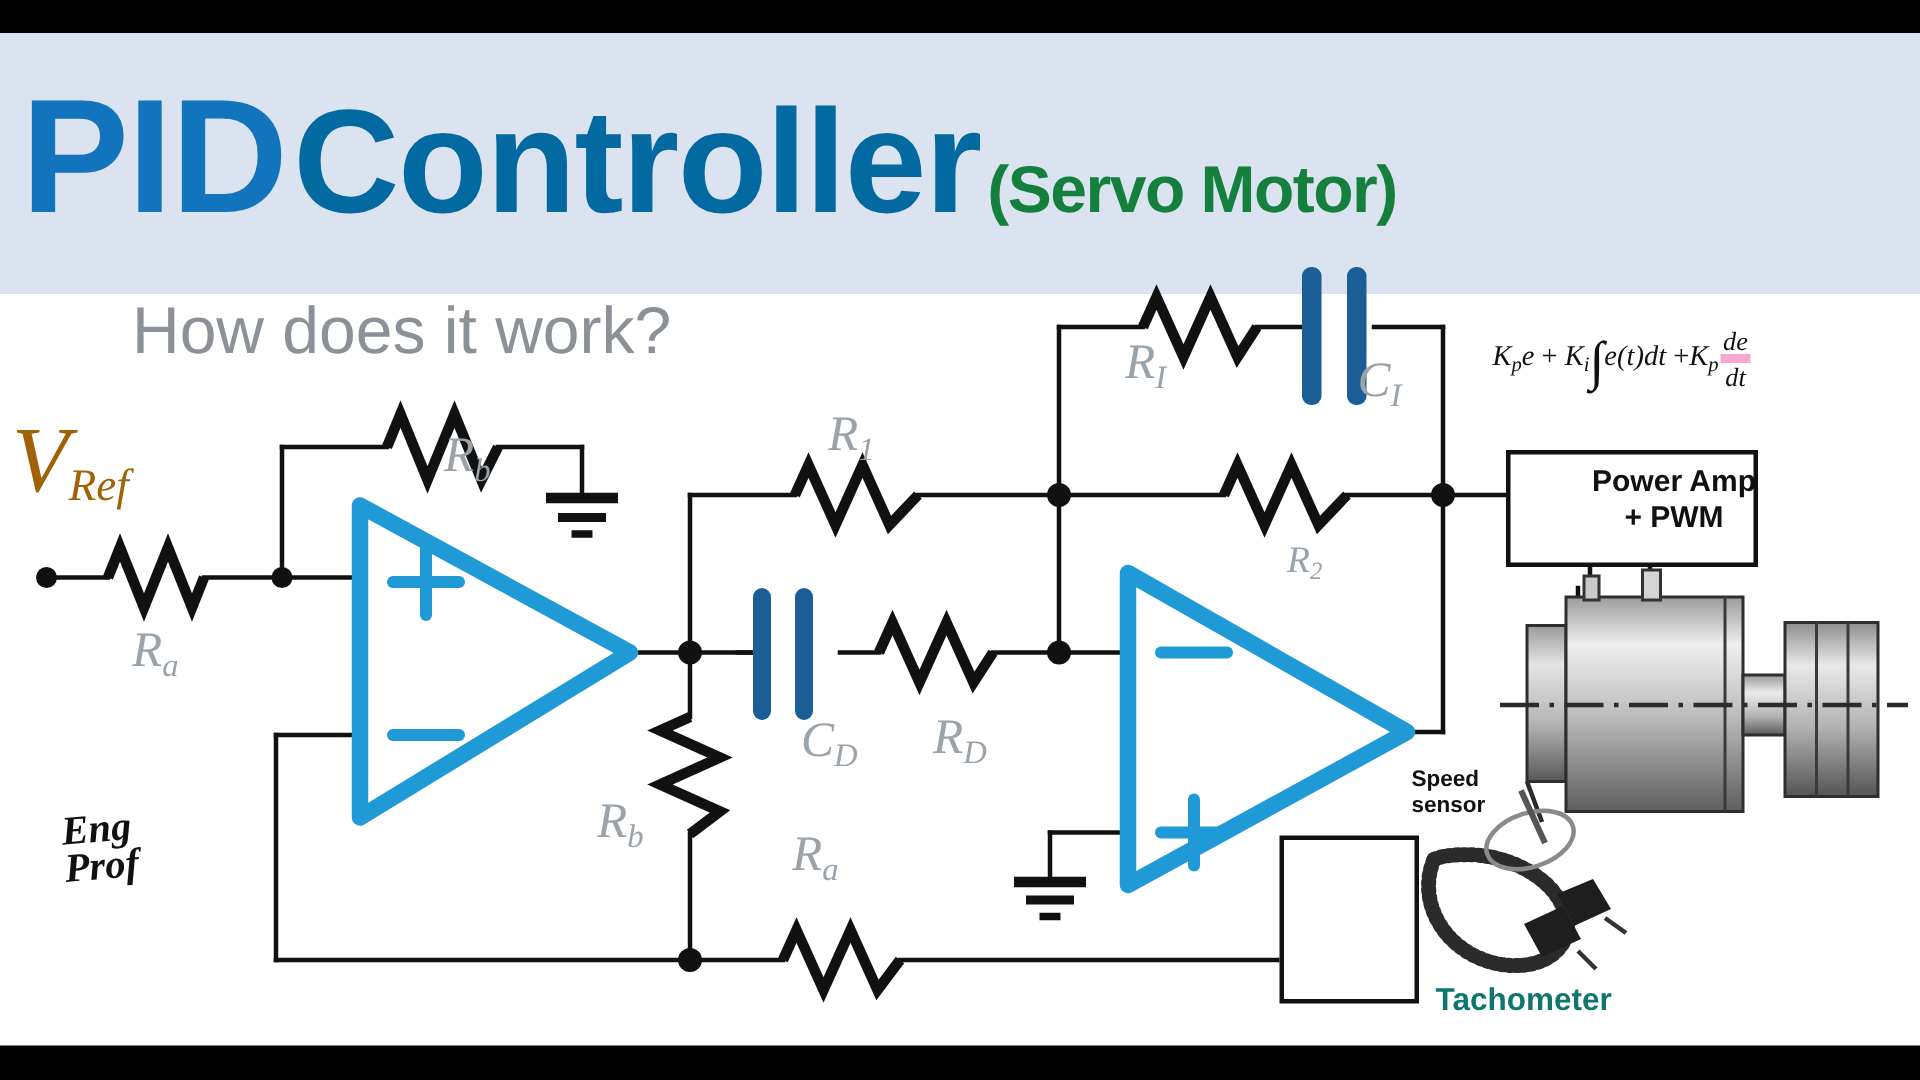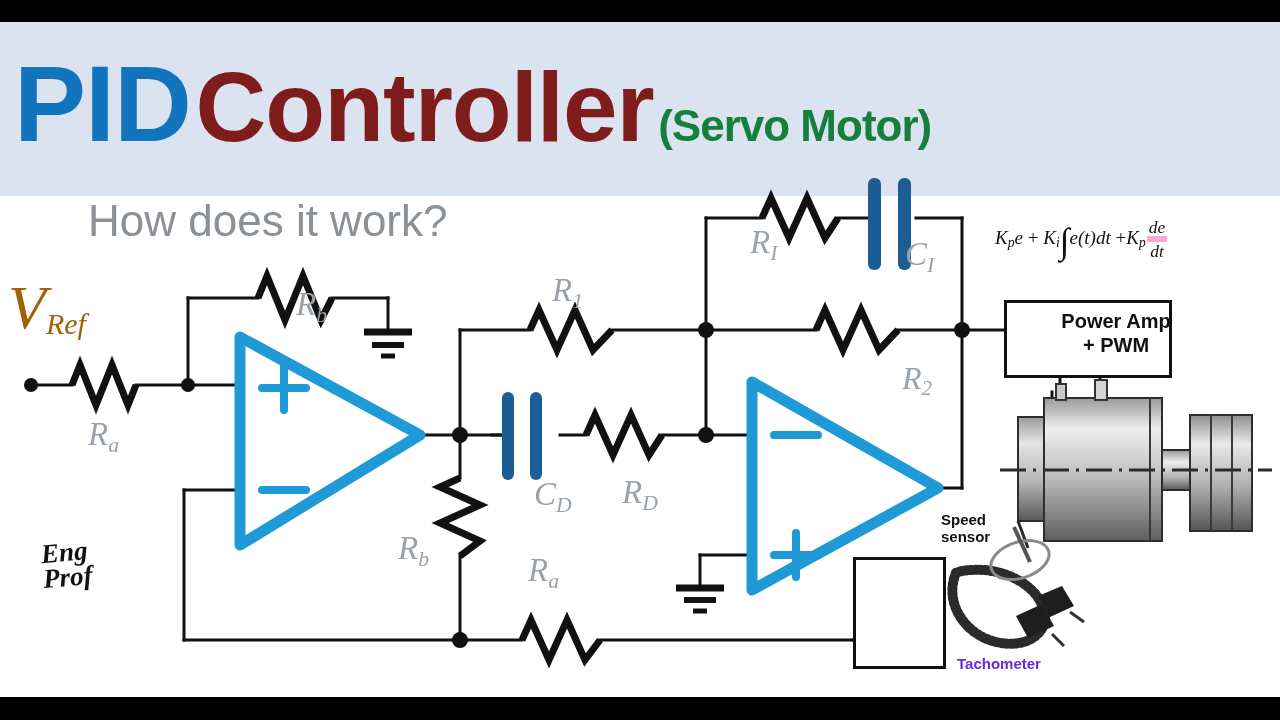--- a/index.html
+++ b/index.html
@@ -8,21 +8,21 @@
 
   .bar-top{position:absolute;left:0;top:0;width:1280px;height:22px;background:#000;}
   .bar-bottom{position:absolute;left:0;top:697px;width:1280px;height:23px;background:#000;}
 
   .header-band{position:absolute;left:0;top:22px;width:1280px;height:174px;background:#dce3f0;}
 
   .title{position:absolute;left:14px;top:34px;width:1262px;height:140px;
          line-height:140px;white-space:nowrap;font-weight:bold;
          font-family:"Liberation Sans",sans-serif;}
   .title .pid{color:#1274bc;font-size:108px;letter-spacing:-1px;}
-  .title .ctrl{color:#7f1d1d;font-size:98px;letter-spacing:-1px;}
+  .title .ctrl{color:#0369a1;font-size:98px;letter-spacing:-1px;}
   .title .servo{color:#15803d;font-size:44px;letter-spacing:-1px;margin-top:12px;}
 
   .subtitle{position:absolute;left:88px;top:196px;font-size:44px;color:#8b9197;
             font-family:"Liberation Sans",sans-serif;white-space:nowrap;}
 
   .formula{position:absolute;left:995px;top:218px;width:280px;color:#111;
            font-family:"Liberation Serif",serif;font-size:19px;white-space:nowrap;}
   .formula i{font-style:italic;}
   .sub{font-size:0.72em;vertical-align:-0.28em;}
   .frac{display:inline-block;vertical-align:middle;text-align:center;font-size:0.92em;
@@ -49,21 +49,21 @@
   .boxlabel{position:absolute;text-align:center;font-weight:bold;color:#111;
             font-family:"Liberation Sans",sans-serif;line-height:1.18;padding-left:28px;}
 
   .pwmbox{left:1004px;top:300px;width:168px;height:78px;}
   .pwmtext{left:1004px;top:310px;width:168px;font-size:20px;}
 
   .tachbox{left:853px;top:557px;width:93px;height:112px;}
 
   .speedsensor{position:absolute;left:941px;top:511px;font-size:15px;color:#111;
                font-weight:bold;line-height:1.15;font-family:"Liberation Sans",sans-serif;}
-  .tachlabel{position:absolute;left:957px;top:655px;font-size:15px;color:#6d28d9;
+  .tachlabel{position:absolute;left:957px;top:655px;font-size:21px;color:#0f766e;
              font-weight:bold;font-family:"Liberation Sans",sans-serif;}
 
   svg.layer{position:absolute;left:0;top:0;width:1280px;height:720px;}
 </style>
 </head>
 <body>
 
 <div id="stage">
 
   <div class="bar-top"></div>
@@ -294,21 +294,21 @@
 
   <div class="lbl" style="left:88px;top:416px;font-size:33px;">R<span class="s">a</span></div>
   <div class="lbl" style="left:296px;top:286px;font-size:33px;">R<span class="s">b</span></div>
   <div class="lbl" style="left:398px;top:530px;font-size:33px;">R<span class="s">b</span></div>
   <div class="lbl" style="left:528px;top:552px;font-size:33px;">R<span class="s">a</span></div>
   <div class="lbl" style="left:552px;top:272px;font-size:33px;">R<span class="s">1</span></div>
   <div class="lbl" style="left:534px;top:476px;font-size:33px;">C<span class="s">D</span></div>
   <div class="lbl" style="left:622px;top:474px;font-size:33px;">R<span class="s">D</span></div>
   <div class="lbl" style="left:750px;top:224px;font-size:33px;">R<span class="s">I</span></div>
   <div class="lbl" style="left:905px;top:236px;font-size:33px;font-style:italic;">C<span class="s">I</span></div>
-  <div class="lbl" style="left:902px;top:360px;font-size:32px;font-style:italic;">R<span class="s">2</span></div>
+  <div class="lbl" style="left:858px;top:360px;font-size:25px;font-style:italic;">R<span class="s">2</span></div>
 
   <div class="box pwmbox"></div>
   <div class="boxlabel pwmtext">
     <div>Power Amp</div>
     <div>+ PWM</div>
   </div>
 
   <div class="box tachbox"></div>
 
   <div class="speedsensor">

